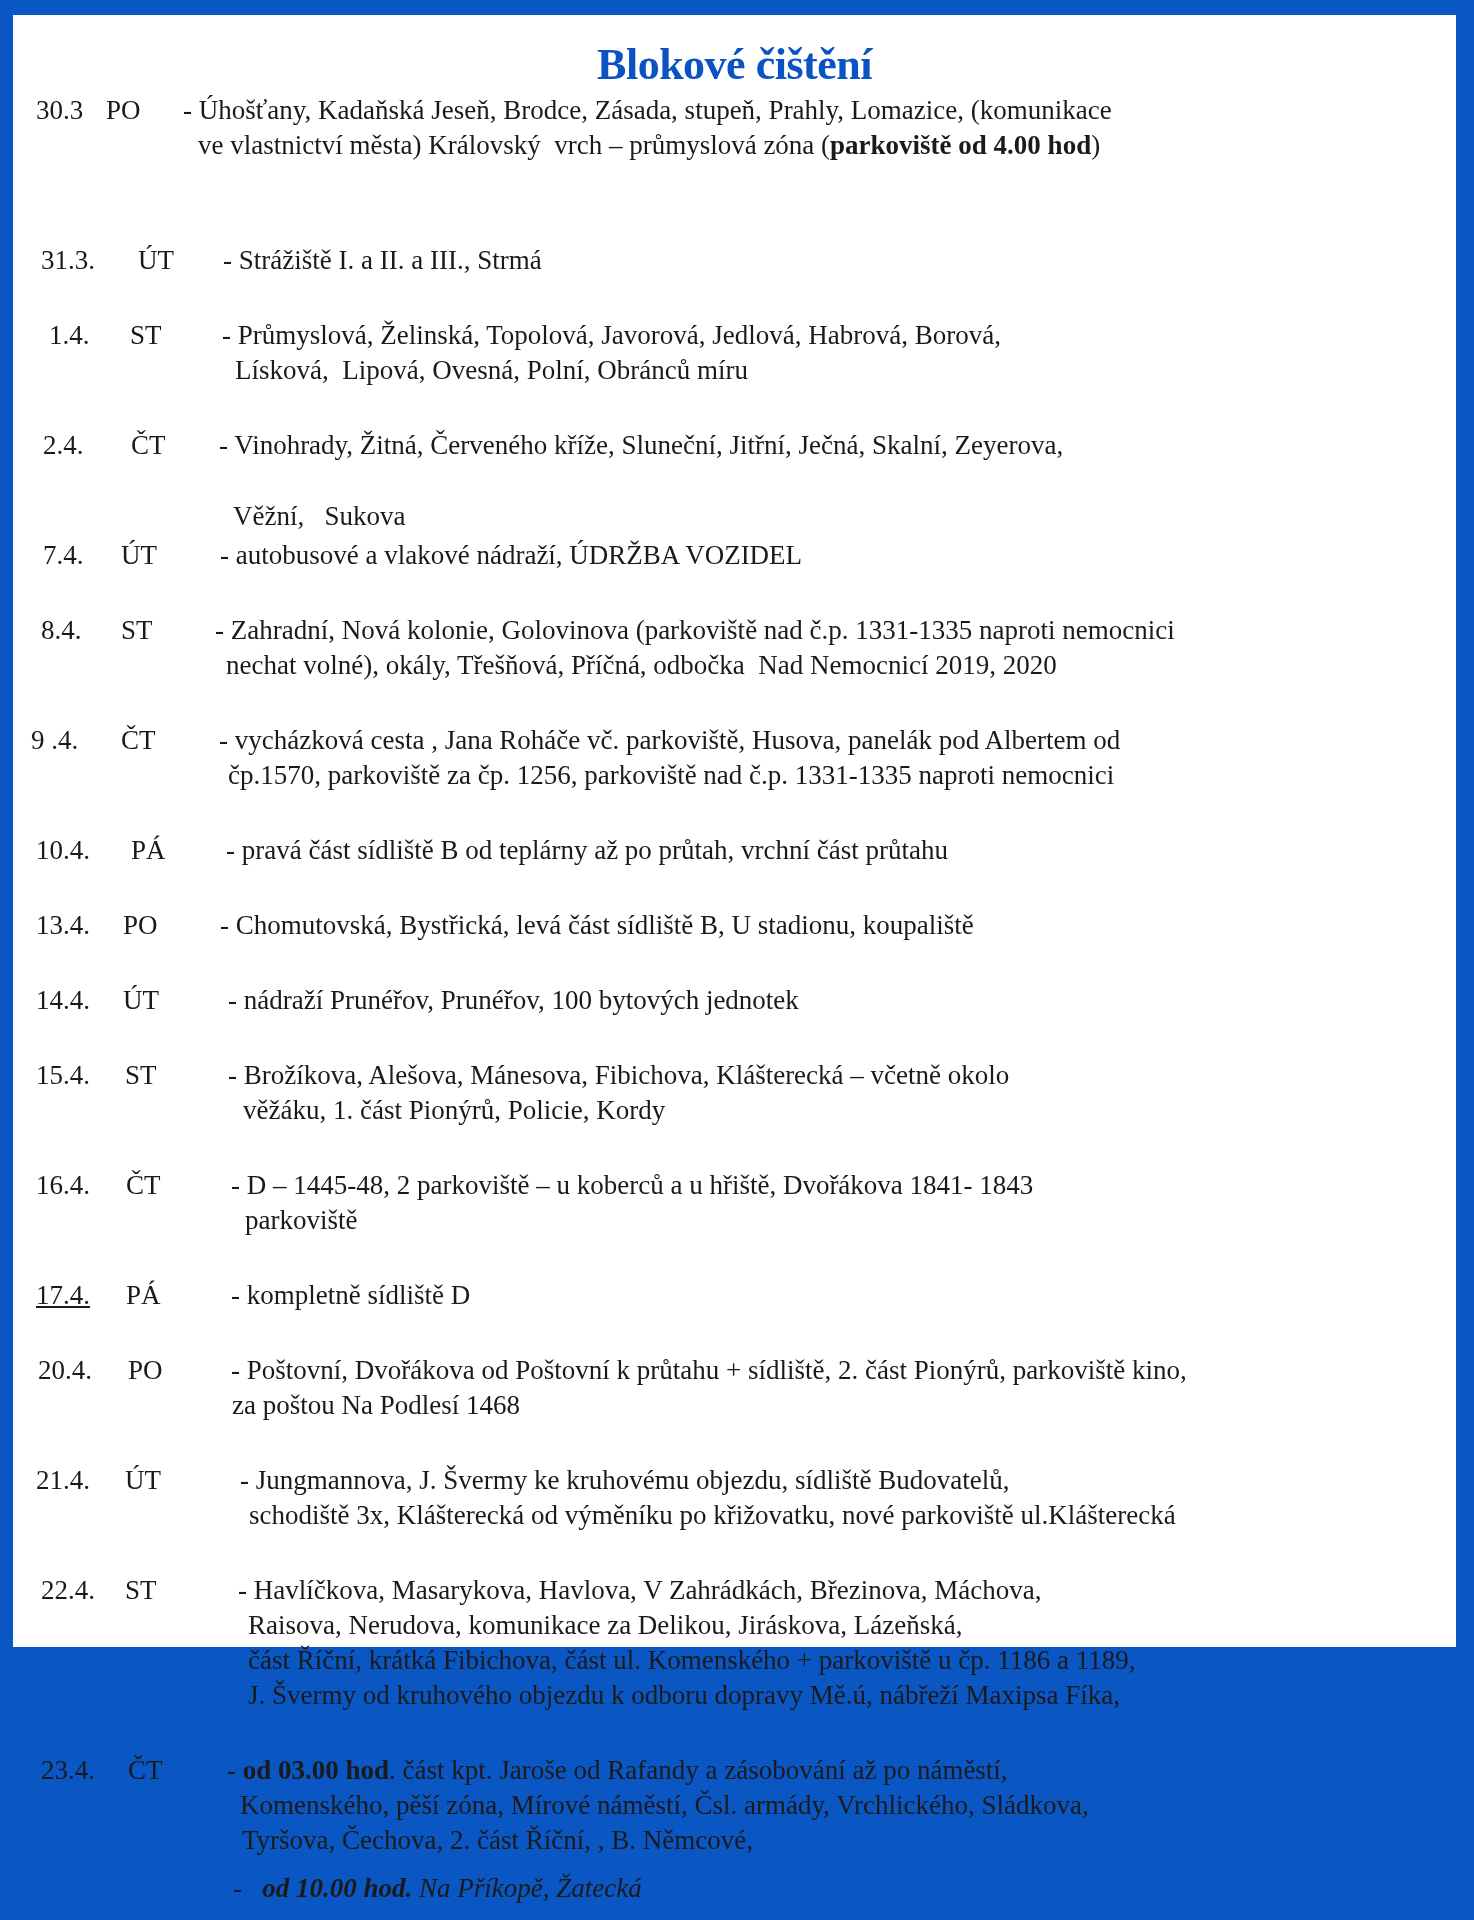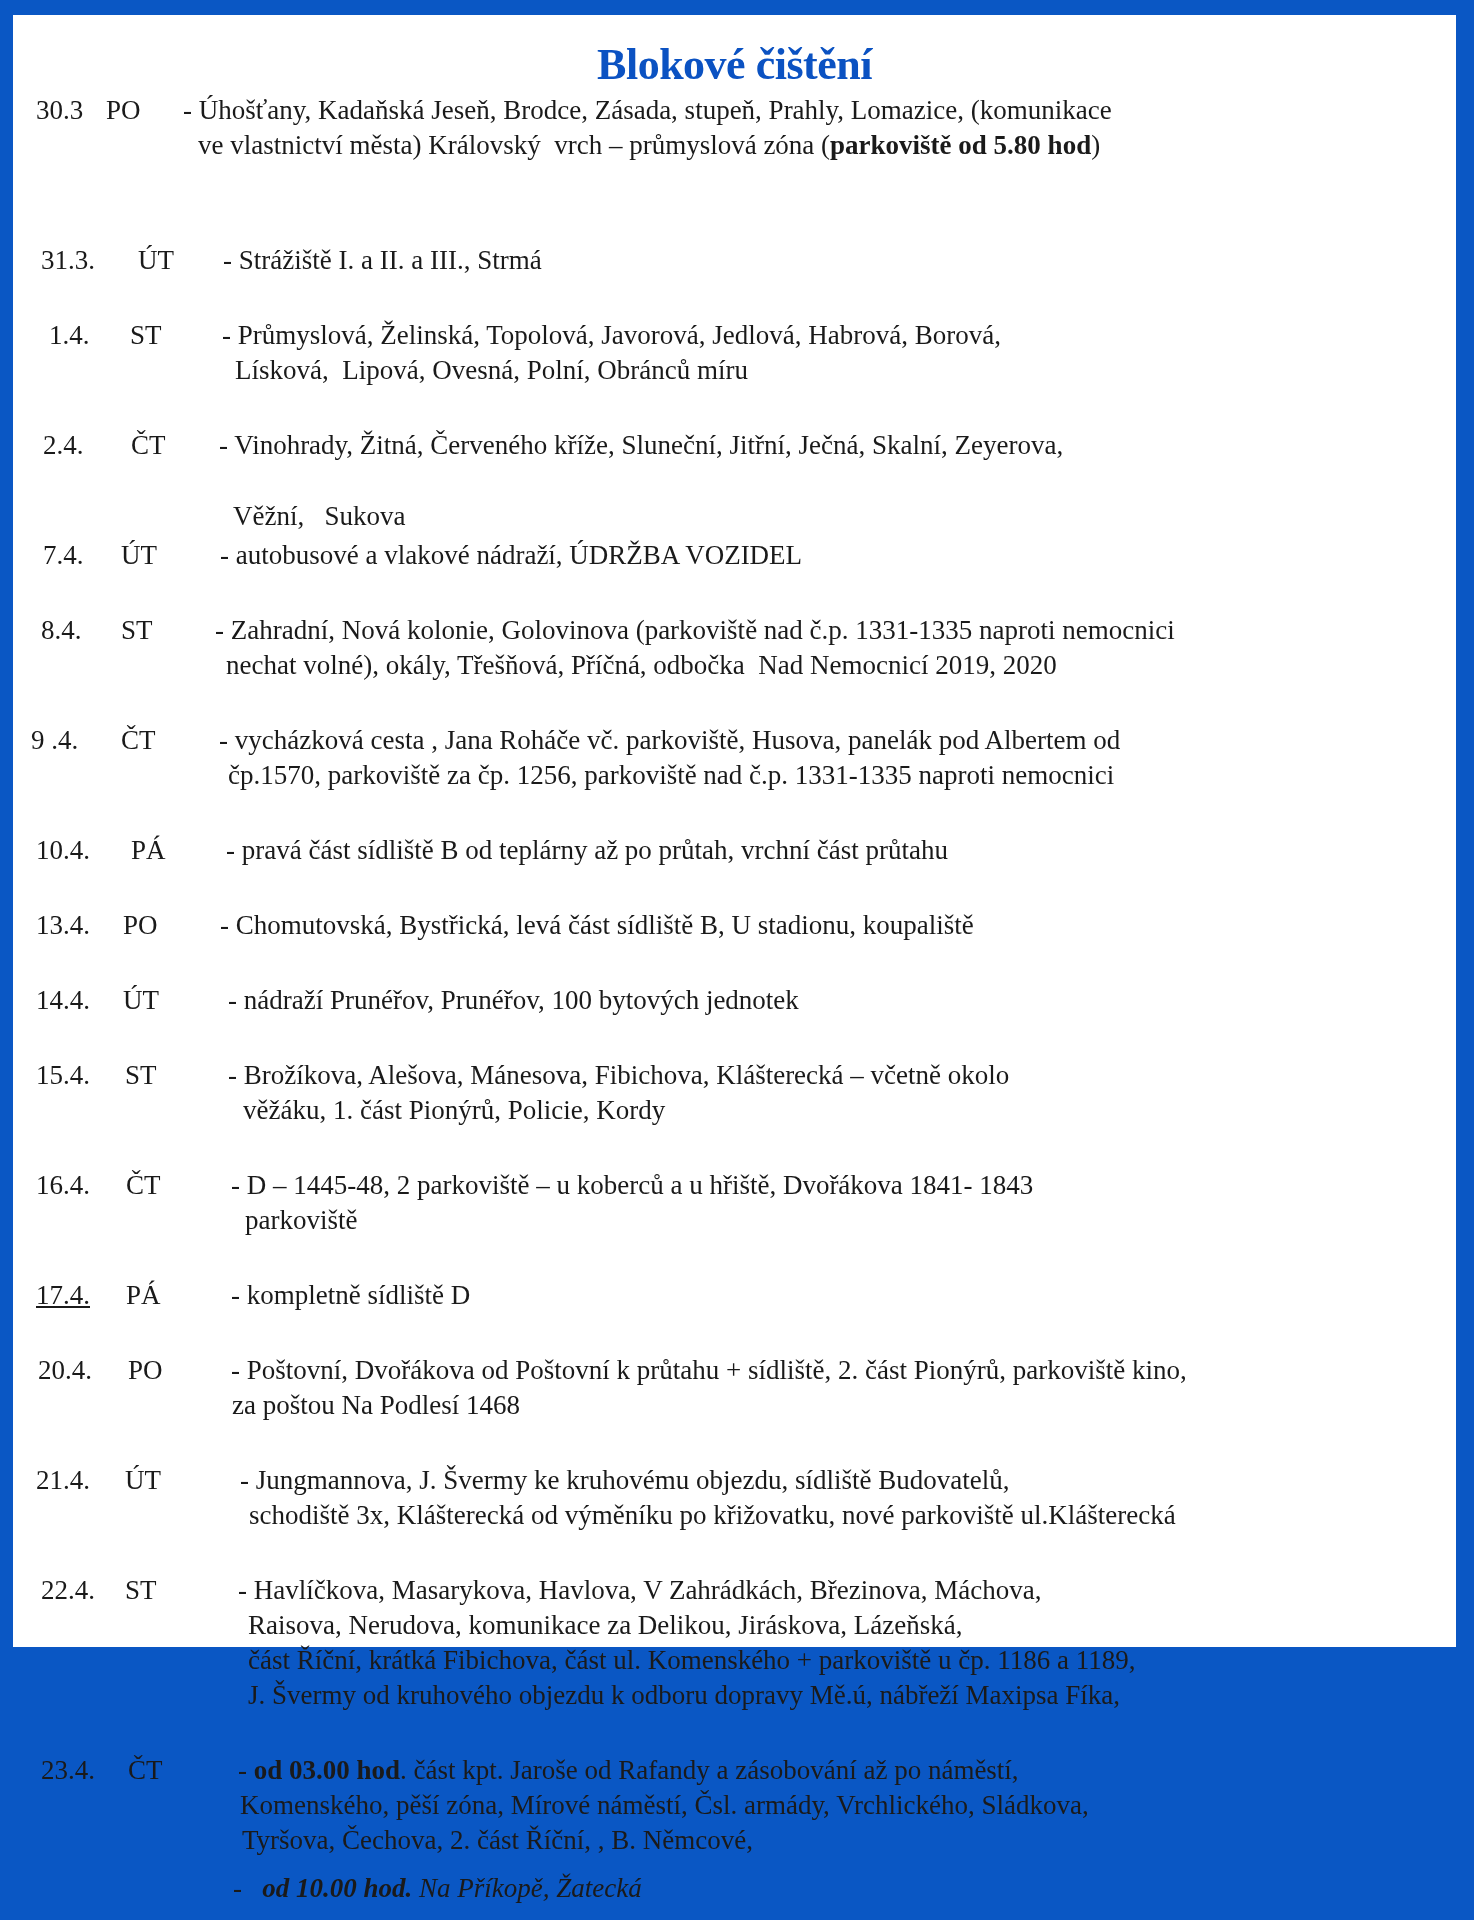--- a/index.html
+++ b/index.html
@@ -43,21 +43,21 @@
 </head>
 <body>
 
 <div class="sheet">
   <div class="title">Blokové čištění</div>
   <div id="entries">
       <div class="entry" style="top: 78px;">
         <span class="date" style="left: 23px;">30.3</span>
         <span class="day" style="left: 93px;">PO</span>
         <div class="line" style="left: 170px; top: 0px;"><span>- Úhošťany, Kadaňská Jeseň, Brodce, Zásada, stupeň, Prahly, Lomazice, (komunikace</span></div>
-        <div class="line" style="left: 185px; top: 35px;"><span>ve vlastnictví města) Královský  vrch – průmyslová zóna (</span><b>parkoviště od 5.80 hod</b><span>)</span></div>
+        <div class="line" style="left: 185px; top: 35px;"><span>ve vlastnictví města) Královský  vrch – průmyslová zóna (</span><b>parkoviště od 4.00 hod</b><span>)</span></div>
       </div>
       <div class="entry" style="top: 228px;">
         <span class="date" style="left: 28px;">31.3.</span>
         <span class="day" style="left: 125px;">ÚT</span>
         <div class="line" style="left: 210px; top: 0px;"><span>- Strážiště I. a II. a III., Strmá</span></div>
       </div>
       <div class="entry" style="top: 303px;">
         <span class="date" style="left: 36px;">1.4.</span>
         <span class="day" style="left: 117px;">ST</span>
         <div class="line" style="left: 209px; top: 0px;"><span>- Průmyslová, Želinská, Topolová, Javorová, Jedlová, Habrová, Borová,</span></div>
@@ -134,19 +134,19 @@
         <span class="date" style="left: 28px;">22.4.</span>
         <span class="day" style="left: 112px;">ST</span>
         <div class="line" style="left: 225px; top: 0px;"><span>- Havlíčkova, Masarykova, Havlova, V Zahrádkách, Březinova, Máchova,</span></div>
         <div class="line" style="left: 235px; top: 35px;"><span>Raisova, Nerudova, komunikace za Delikou, Jiráskova, Lázeňská,</span></div>
         <div class="line" style="left: 235px; top: 70px;"><span>část Říční, krátká Fibichova, část ul. Komenského + parkoviště u čp. 1186 a 1189,</span></div>
         <div class="line" style="left: 235px; top: 105px;"><span>J. Švermy od kruhového objezdu k odboru dopravy Mě.ú, nábřeží Maxipsa Fíka,</span></div>
       </div>
       <div class="entry" style="top: 1738px;">
         <span class="date" style="left: 28px;">23.4.</span>
         <span class="day" style="left: 115px;">ČT</span>
-        <div class="line" style="left: 225px; top: 0px;"><span>- </span><b>od 03.00 hod</b><span>. část kpt. Jaroše od Rafandy a zásobování až po náměstí,</span></div>
+        <div class="line" style="left: 214px; top: 0px;"><span>- </span><b>od 03.00 hod</b><span>. část kpt. Jaroše od Rafandy a zásobování až po náměstí,</span></div>
         <div class="line" style="left: 227px; top: 35px;"><span>Komenského, pěší zóna, Mírové náměstí, Čsl. armády, Vrchlického, Sládkova,</span></div>
         <div class="line" style="left: 229px; top: 70px;"><span>Tyršova, Čechova, 2. část Říční, , B. Němcové,</span></div>
         <div class="line" style="left: 220px; top: 118px; font-style: italic;"><span>-   </span><b>od 10.00 hod.</b><span> Na Příkopě, Žatecká</span></div>
       </div>
     </div>
 </div>
 
 </body></html>

